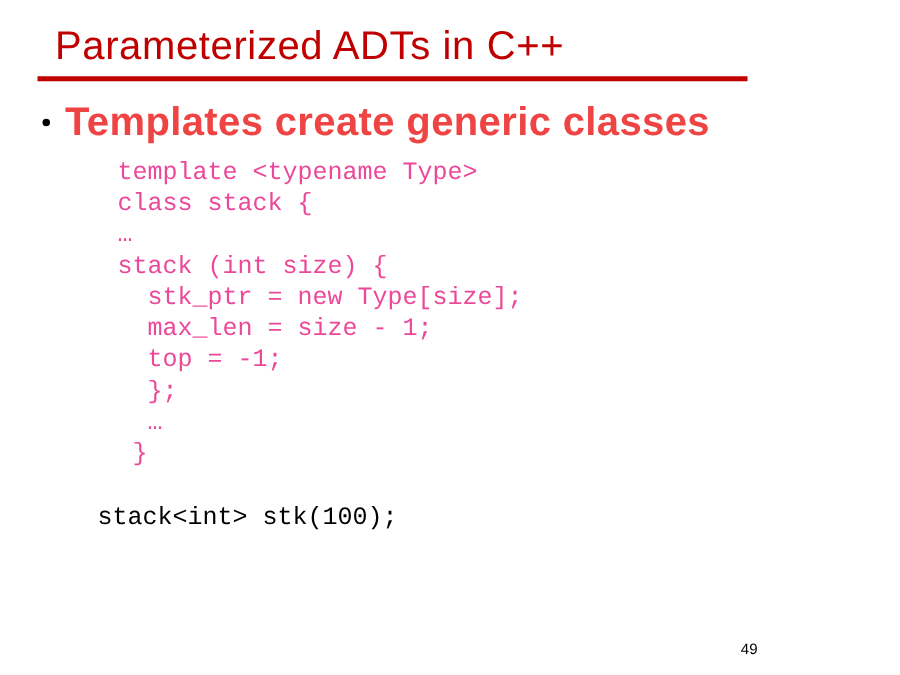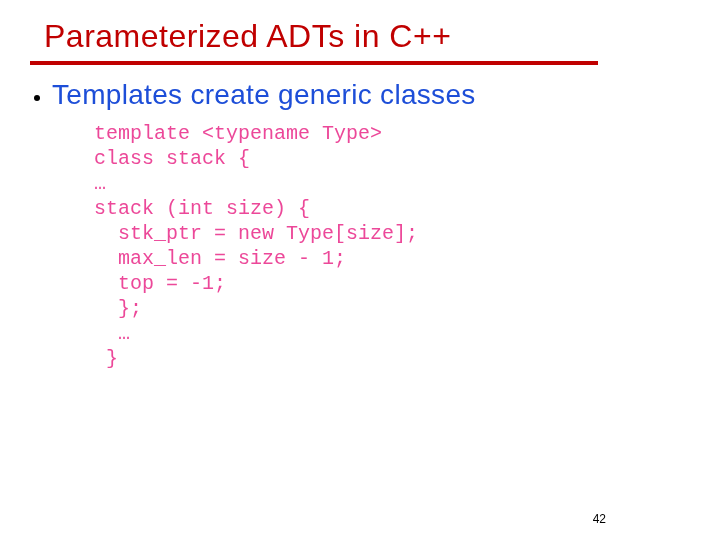--- a/index.html
+++ b/index.html
@@ -38,23 +38,23 @@
   .bullet-dot {
     width: 6px;
     height: 6px;
     background: #000;
     border-radius: 50%;
     margin-top: 16px;
     margin-right: 12px;
     flex: 0 0 auto;
   }
   .bullet-text {
-    color: #1d4ed8;
-    font-size: 28px;
-    font-weight: 400;
+    color: #ef4444;
+    font-size: 32px;
+    font-weight: 700;
     letter-spacing: 0.3px;
   }
   .code-block {
     font-family: "Courier New", Courier, monospace;
     font-size: 20px;
     color: #ec4899;
     white-space: pre;
     margin-left: 64px;
     margin-top: 10px;
     line-height: 1.25;
@@ -94,16 +94,17 @@
 class stack {
 …
 stack (int size) {
   stk_ptr = new Type[size];
   max_len = size - 1;
   top = -1;
   };
   …
  }</div>
 
+  <div class="code-line2">stack&lt;int&gt; stk(100);</div>
 
-  <div class="pagenum">42</div>
+  <div class="pagenum">49</div>
 
 </div>
 
 </body></html>

